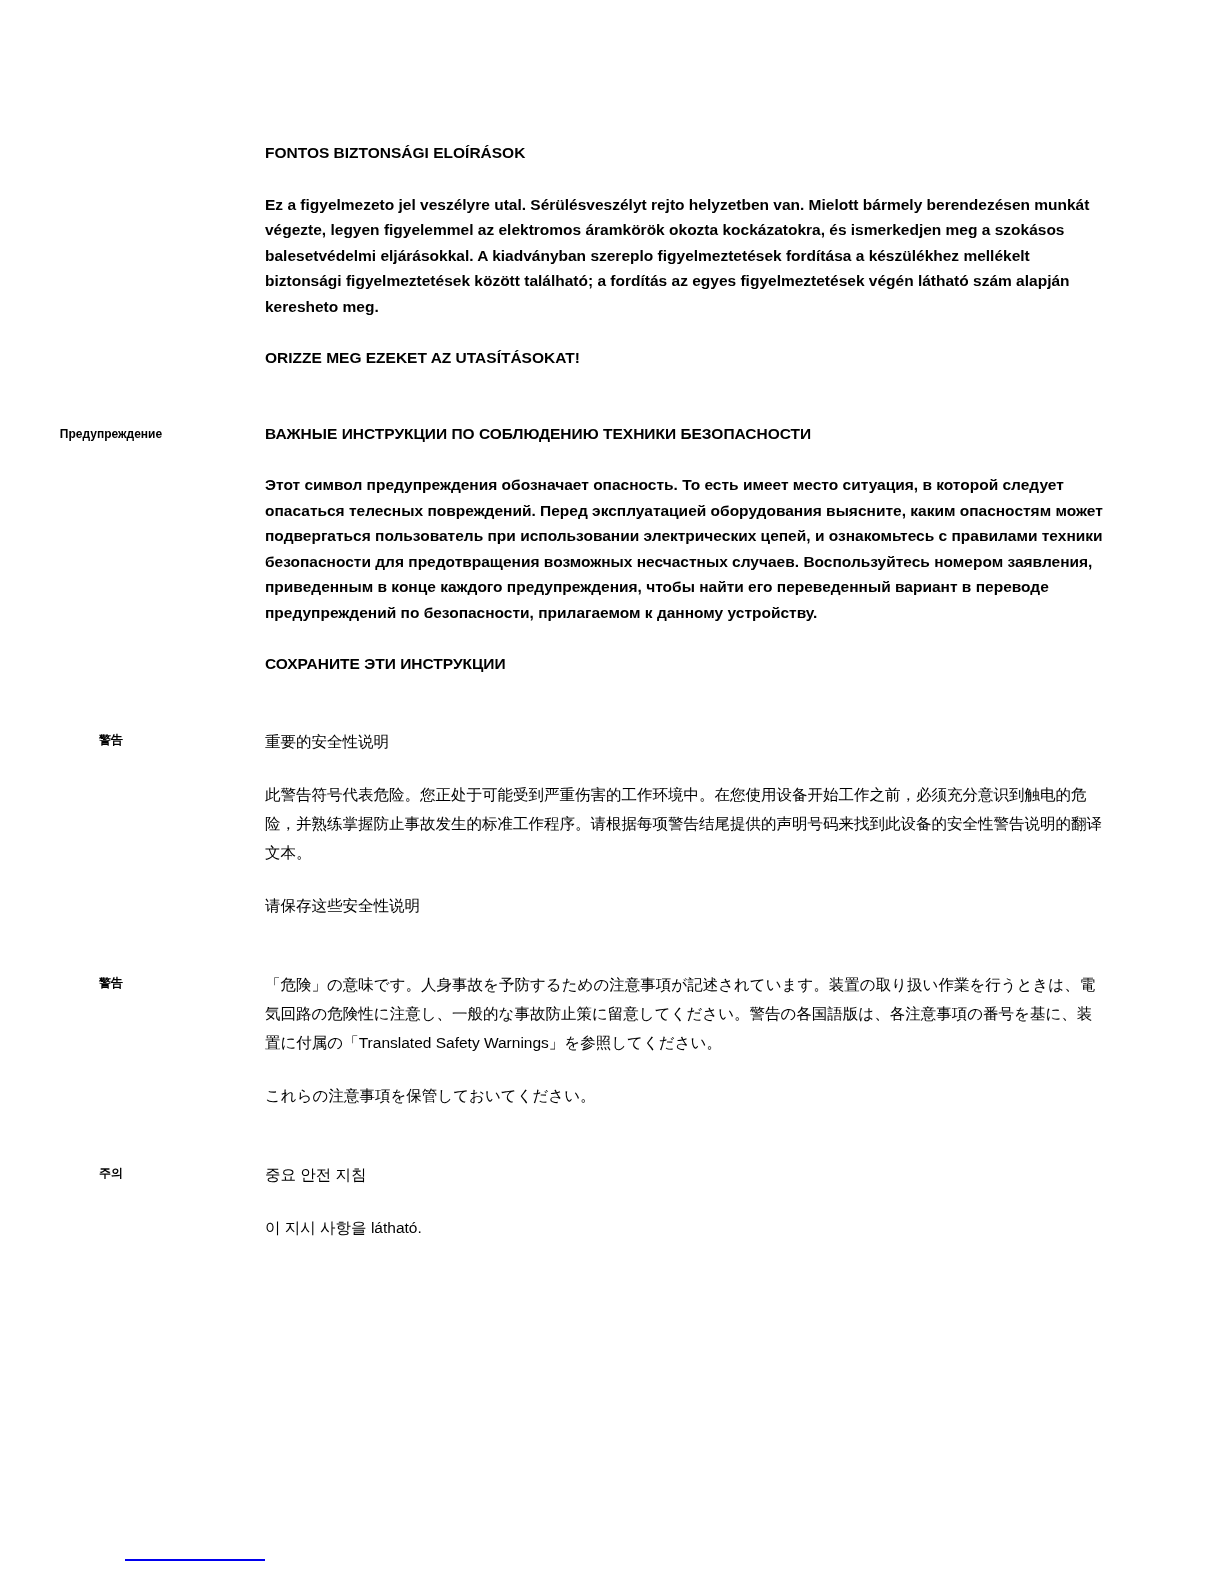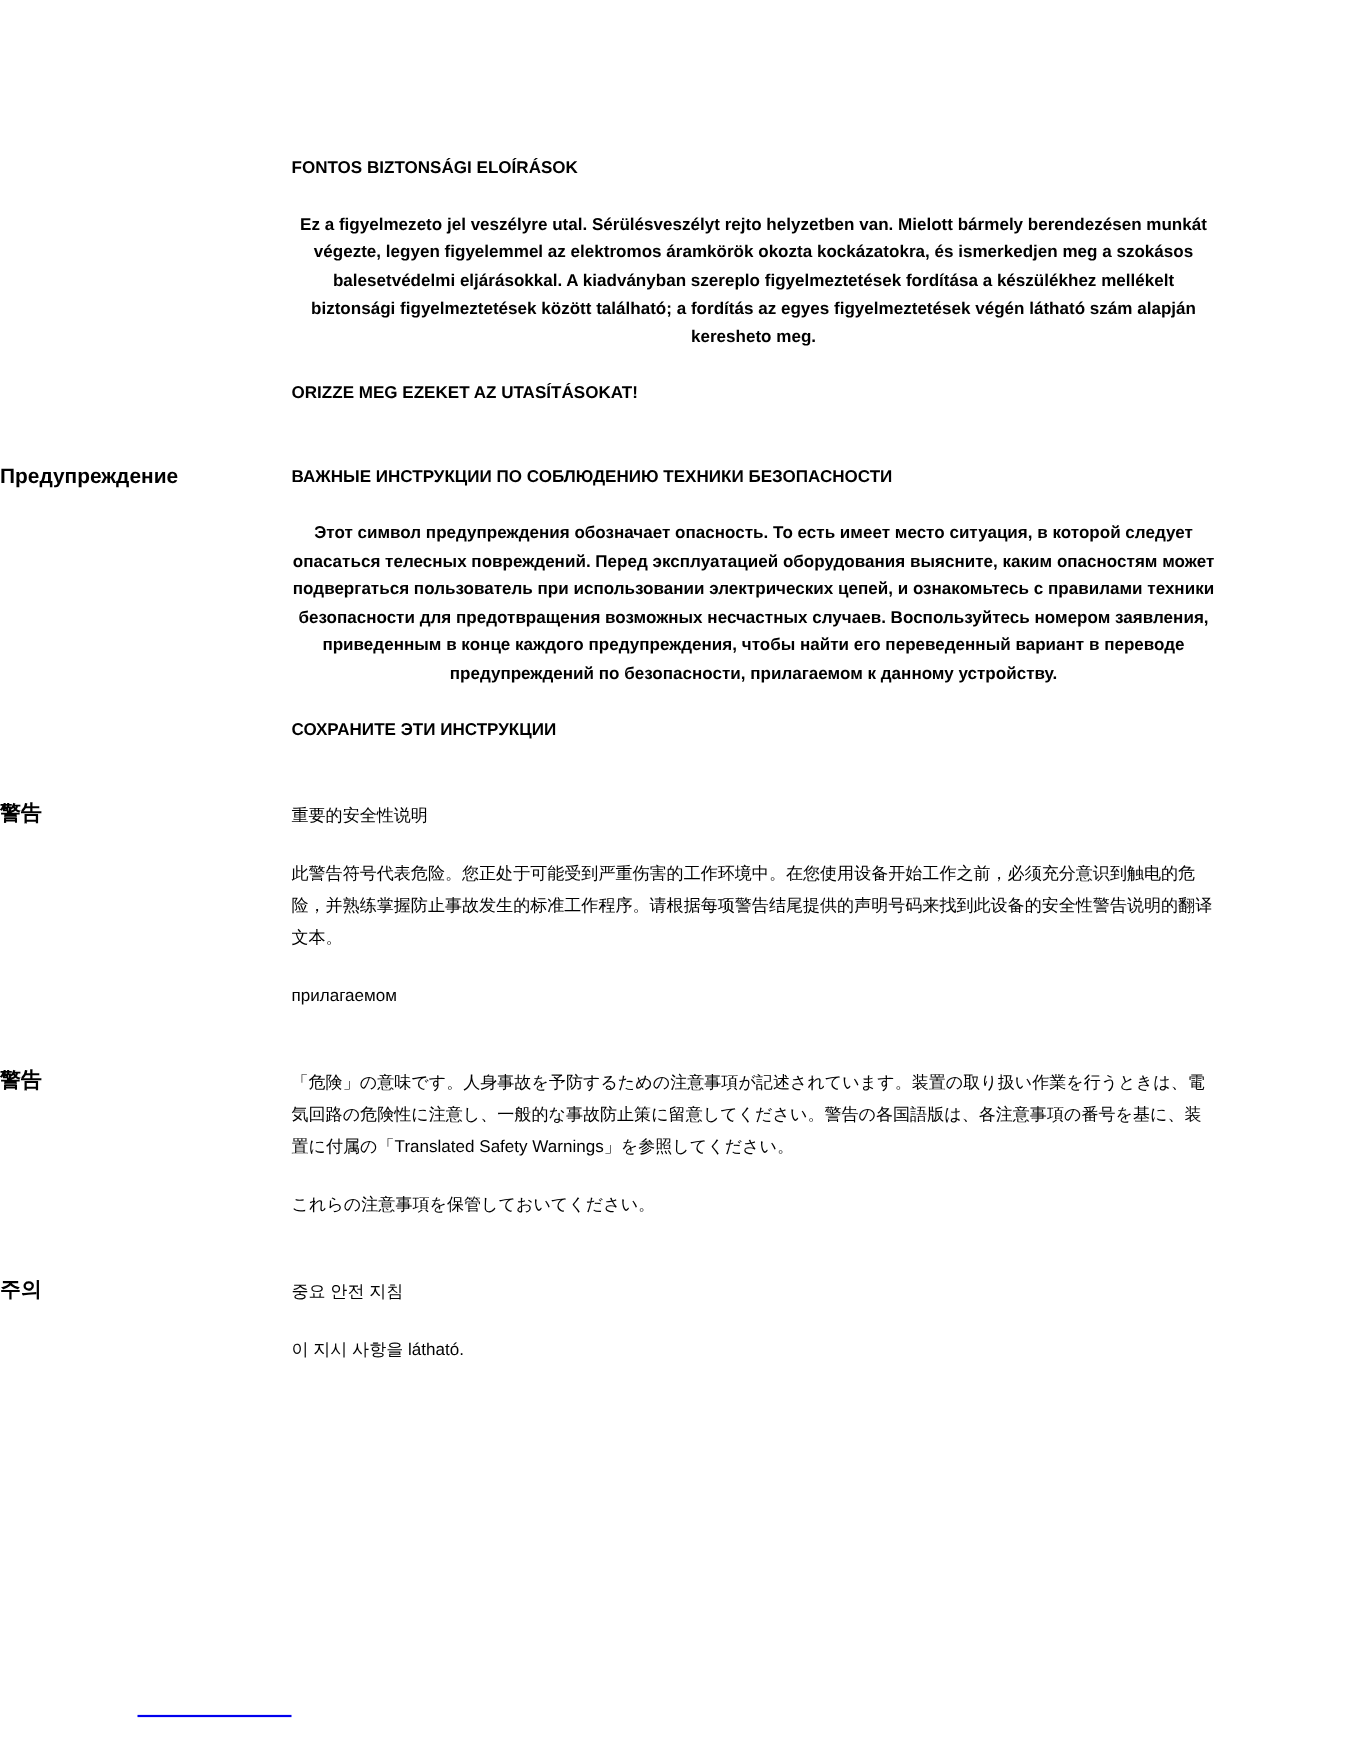--- a/index.html
+++ b/index.html
@@ -22,41 +22,41 @@
     width: 1026px;
   }
   .section {
     display: flex;
     align-items: flex-start;
     margin-bottom: 50px;
   }
   .gutter {
     width: 222px;
     flex: 0 0 222px;
-    text-align: left;
+    text-align: center;
     font-weight: bold;
-    font-size: 19px;
+    font-size: 12px;
     line-height: 22px;
     padding-top: 2px;
   }
   .content {
     margin-left: 43px;
     width: 840px;
     flex: 0 0 840px;
   }
   
   .section.latin .heading,
   .section.latin .body,
   .section.latin .closing {
     font-weight: bold;
     font-size: 15.5px;
     line-height: 25.5px;
   }
   .section.latin .heading { margin: 0 0 26px 0; }
-  .section.latin .body    { margin: 0 0 26px 0; text-align: center; }
+  .section.latin .body    { margin: 0 0 26px 0; }
   .section.latin .closing { margin: 0; }
 
   
   .section.cjk .heading,
   .section.cjk .body,
   .section.cjk .closing {
     font-weight: normal;
     font-size: 15.5px;
     line-height: 29px;
   }
@@ -94,21 +94,21 @@
       <p class="body">Этот символ предупреждения обозначает опасность. То есть имеет место ситуация, в которой следует опасаться телесных повреждений. Перед эксплуатацией оборудования выясните, каким опасностям может подвергаться пользователь при использовании электрических цепей, и ознакомьтесь с правилами техники безопасности для предотвращения возможных несчастных случаев. Воспользуйтесь номером заявления, приведенным в конце каждого предупреждения, чтобы найти его переведенный вариант в переводе предупреждений по безопасности, прилагаемом к данному устройству.</p>
       <p class="closing">СОХРАНИТЕ ЭТИ ИНСТРУКЦИИ</p>
     </div>
   </div>
 
   <div class="section cjk">
     <div class="gutter">警告</div>
     <div class="content">
       <p class="heading">重要的安全性说明</p>
       <p class="body">此警告符号代表危险。您正处于可能受到严重伤害的工作环境中。在您使用设备开始工作之前，必须充分意识到触电的危险，并熟练掌握防止事故发生的标准工作程序。请根据每项警告结尾提供的声明号码来找到此设备的安全性警告说明的翻译文本。</p>
-      <p class="closing">прилагаемом</p>
+      <p class="closing">请保存这些安全性说明</p>
     </div>
   </div>
 
   <div class="section cjk">
     <div class="gutter">警告</div>
     <div class="content">
       <p class="body">「危険」の意味です。人身事故を予防するための注意事項が記述されています。装置の取り扱い作業を行うときは、電気回路の危険性に注意し、一般的な事故防止策に留意してください。警告の各国語版は、各注意事項の番号を基に、装置に付属の「Translated Safety Warnings」を参照してください。</p>
       <p class="closing">これらの注意事項を保管しておいてください。</p>
     </div>
   </div>

